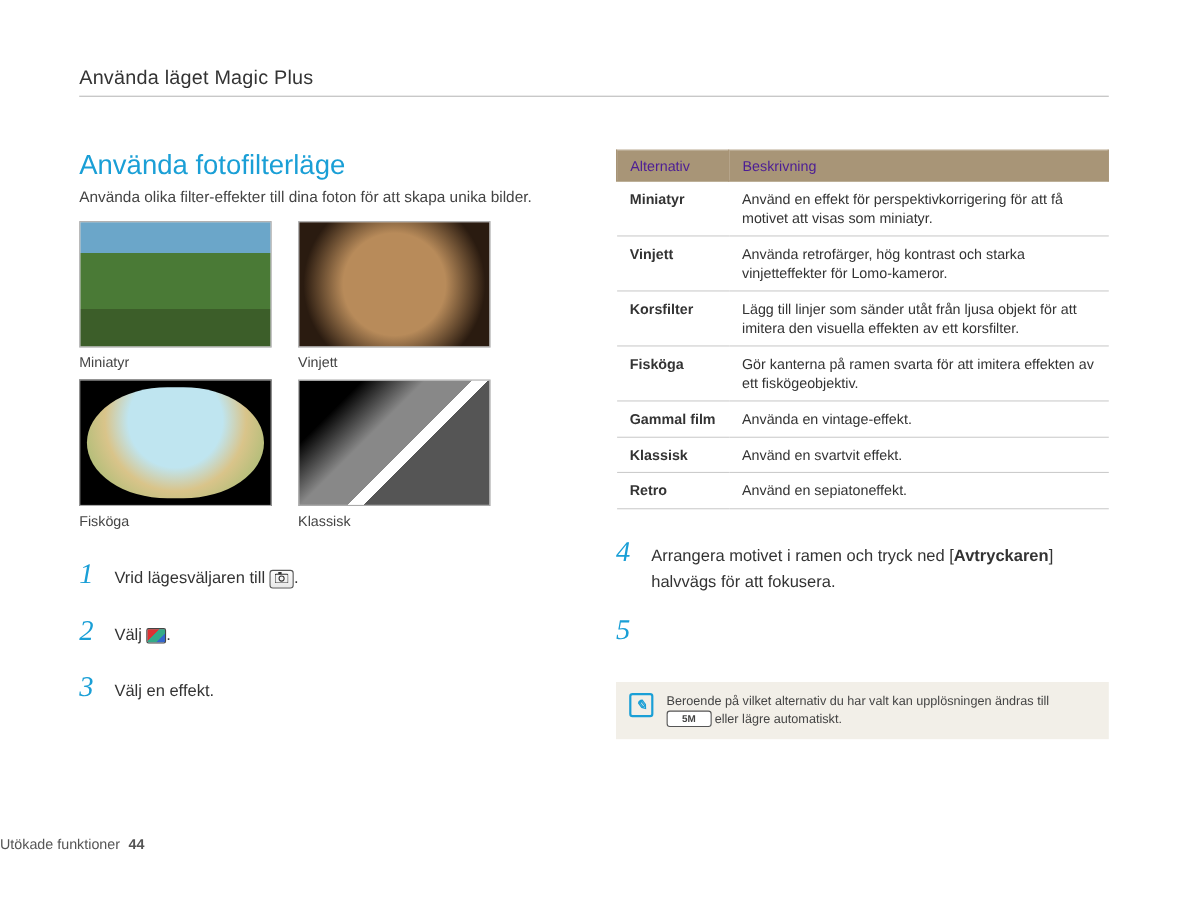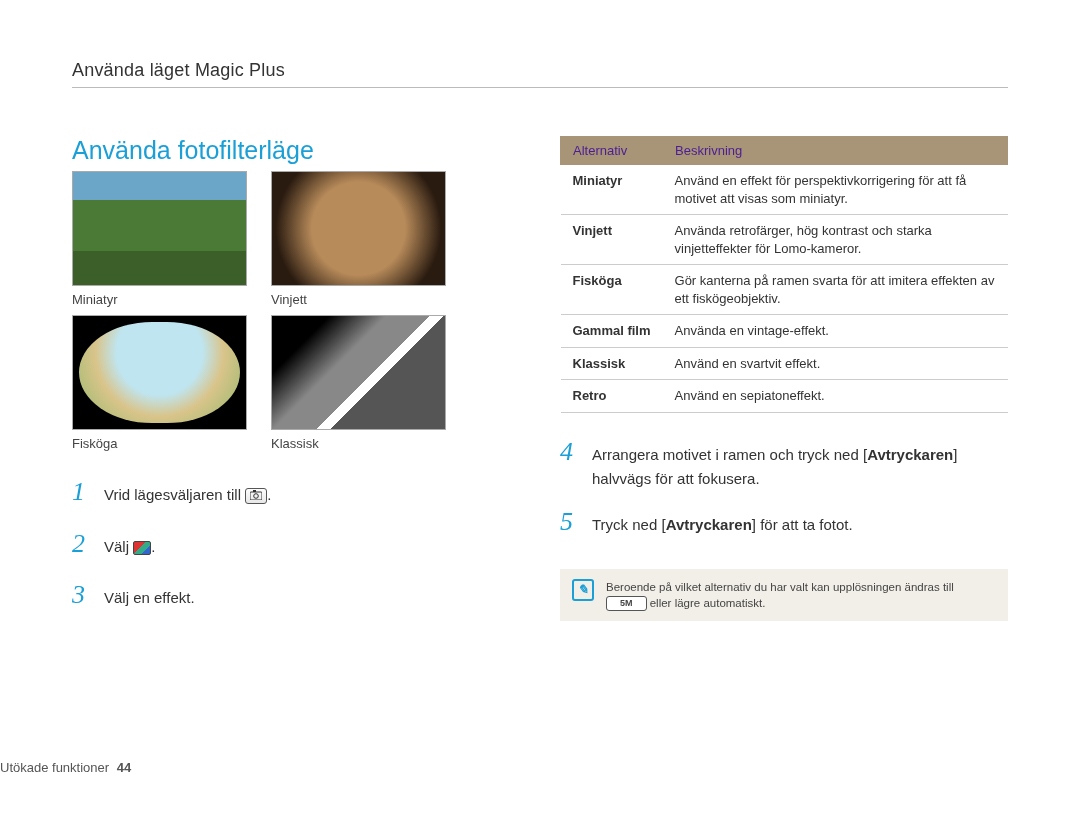--- a/index.html
+++ b/index.html
@@ -203,20 +203,21 @@
 </head>
 <body>
 
 <div class="page">
   <div class="breadcrumb">Använda läget Magic Plus</div>
 
   <div class="columns">
 
     <div class="col">
       <h2 class="section-title">Använda fotofilterläge</h2>
+      <p class="intro">Använda olika filter-effekter till dina foton för att skapa unika bilder.</p>
 
       <div class="thumb-grid">
         <div class="thumb">
           <span class="img miniature"></span>
           <div class="caption">Miniatyr</div>
         </div>
         <div class="thumb">
           <span class="img vignette"></span>
           <div class="caption">Vinjett</div>
         </div>
@@ -269,20 +270,24 @@
         <tbody id="opts-body">
             <tr>
               <td class="name">Miniatyr</td>
               <td>Använd en effekt för perspektivkorrigering för att få motivet att visas som miniatyr.</td>
             </tr>
             <tr>
               <td class="name">Vinjett</td>
               <td>Använda retrofärger, hög kontrast och starka vinjetteffekter för Lomo-kameror.</td>
             </tr>
             <tr>
+              <td class="name">Korsfilter</td>
+              <td>Lägg till linjer som sänder utåt från ljusa objekt för att imitera den visuella effekten av ett korsfilter.</td>
+            </tr>
+            <tr>
               <td class="name">Fisköga</td>
               <td>Gör kanterna på ramen svarta för att imitera effekten av ett fiskögeobjektiv.</td>
             </tr>
             <tr>
               <td class="name">Gammal film</td>
               <td>Använda en vintage-effekt.</td>
             </tr>
             <tr>
               <td class="name">Klassisk</td>
               <td>Använd en svartvit effekt.</td>
@@ -296,23 +301,20 @@
 
       <ol class="steps" style="margin-top:18px;">
         <li>
           <span class="step-num">4</span>
           <span>
             <span>Arrangera motivet i ramen och tryck ned [</span><b>Avtryckaren</b><span>] halvvägs för att fokusera.</span>
           </span>
         </li>
         <li>
           <span class="step-num">5</span>
-          <span>
-            <span>Tryck ned [</span><b>Avtryckaren</b><span>] för att ta fotot.</span>
-          </span>
         </li>
       </ol>
 
       <div class="note-box">
         <div class="note-icon">✎</div>
         <div class="note-text">
           <span>Beroende på vilket alternativ du har valt kan upplösningen ändras till </span><span class="badge">5M</span><span> eller lägre automatiskt.</span>
         </div>
       </div>
     </div>

